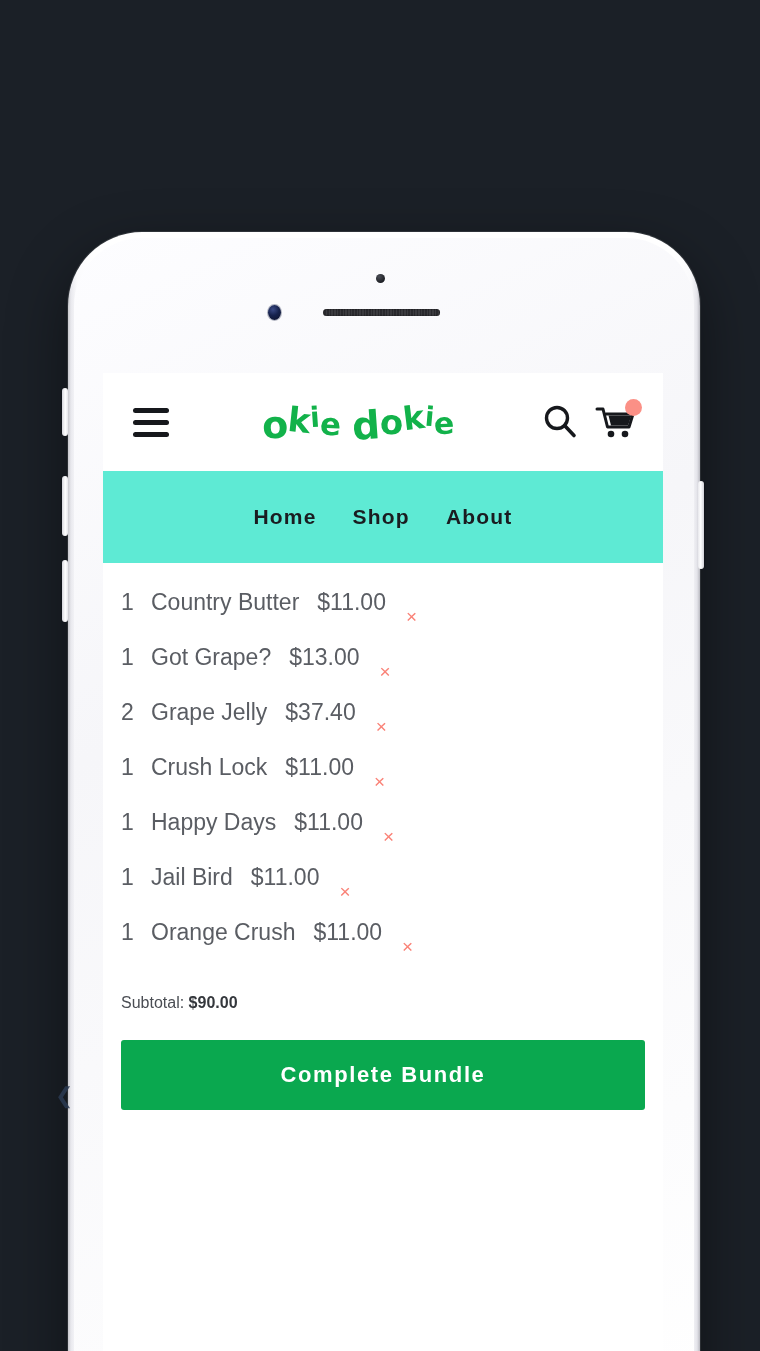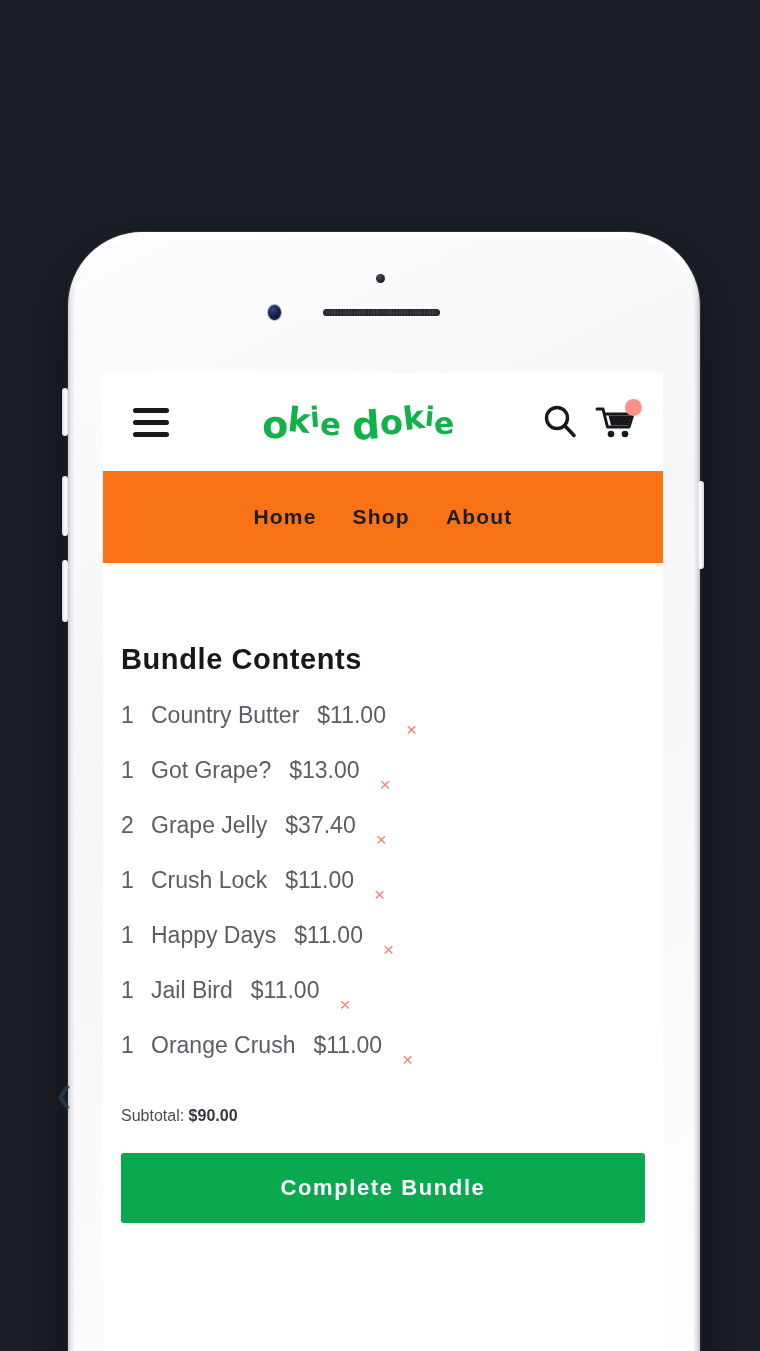--- a/index.html
+++ b/index.html
@@ -194,21 +194,21 @@
     top: -4px;
     right: -5px;
     width: 17px; height: 17px;
     border-radius: 50%;
     background: #fb9086;
   }
 
   
   .nav-bar {
     height: 92px;
-    background: #f97316;
+    background: #5eead4;
     display: flex;
     align-items: center;
     justify-content: center;
     gap: 36px;
   }
   .nav-link {
     font-size: 21px;
     font-weight: bold;
     color: #1a1c20;
     letter-spacing: 1.2px;
@@ -332,21 +332,20 @@
   </div>
 
   <nav class="nav-bar">
     <a class="nav-link">Home</a>
     <a class="nav-link">Shop</a>
     <a class="nav-link">About</a>
   </nav>
 
   <div class="page-body">
 
-    <h1 class="page-title">Bundle Contents</h1>
 
     <ul class="bundle-list">
 
       <li class="bundle-row">
         <span class="row-qty">1</span>
         <span class="row-name">Country Butter</span>
         <span class="row-price">$11.00</span>
         <span class="row-remove">×</span>
       </li>
 

